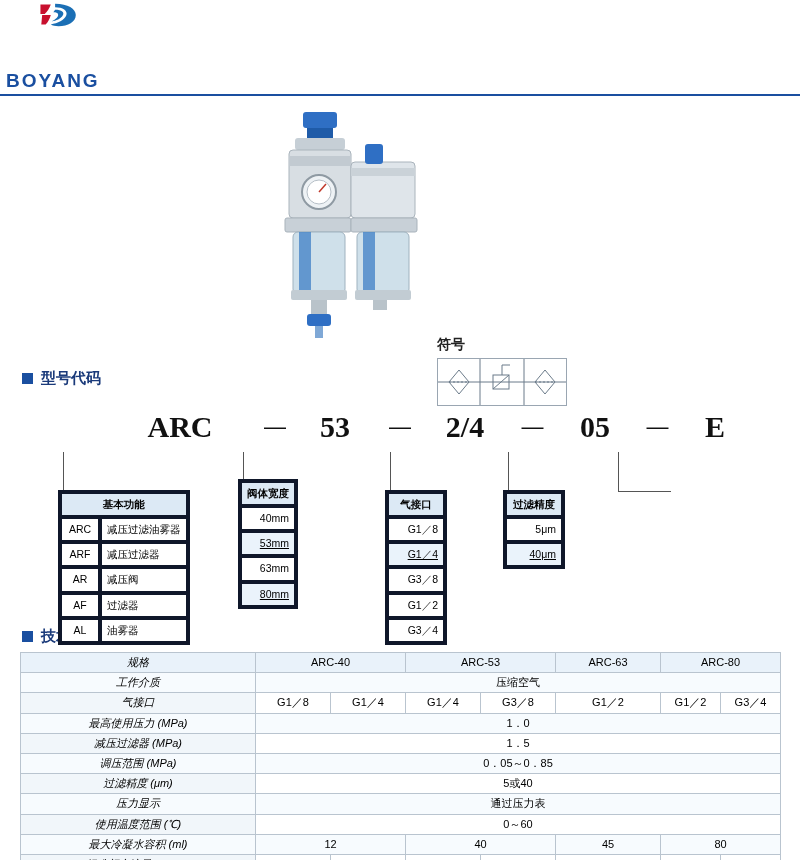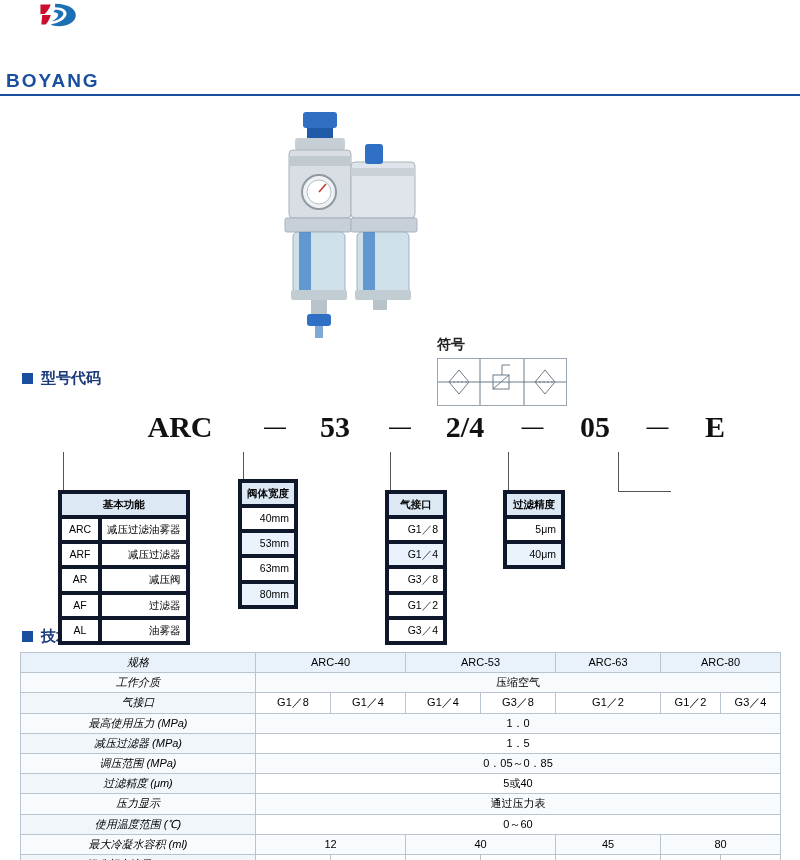--- a/index.html
+++ b/index.html
@@ -89,23 +89,23 @@
     white-space: nowrap;
     line-height: 1.25;
     background: #fff;
   }
   .code-table th {
     background: #dce9f5;
     font-weight: bold;
     text-align: center;
   }
   .code-table td.k { text-align: center; width: 40px; }
-  .code-table td.v { text-align: right; }
+  .code-table td.v { text-align: left; }
   .code-table td.c { text-align: right; }
-  .tint { background: #eaf3fb !important; }
+  .tint { background: #eaf3fb !important; text-decoration: underline; }
 
   
   .spec-wrap { padding: 0 20px; }
   table.spec {
     width: 760px;
     border-collapse: collapse;
     font-size: 11px;
     table-layout: fixed;
   }
   table.spec td, table.spec th {

